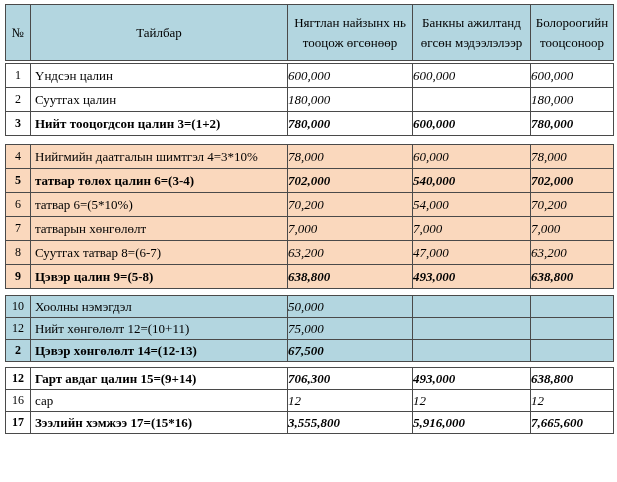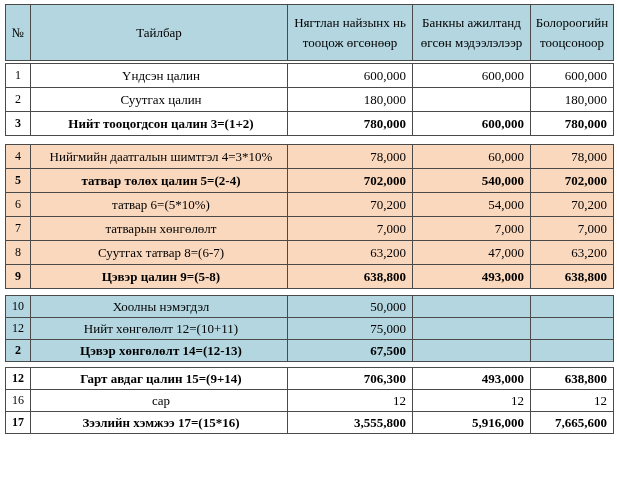--- a/index.html
+++ b/index.html
@@ -59,25 +59,26 @@
 
   .sec.rows-24 td { height: 23px; }
   .sec.rows-22 td { height: 21px; margin-left: 44px; }
 
   .sec td.no {
     text-align: center;
     font-size: 12px;
   }
   .sec td.label {
     padding-left: 4px;
-    text-align: center;
+    text-align: left;
   }
   .sec td.val {
-    text-align: right;
+    text-align: left;
     padding-right: 6px;
+    font-style: italic;
   }
   .sec tr.total td { font-weight: bold; }
 </style>
 </head>
 <body>
 
 <div class="page">
 
   <table class="header-table">
     <colgroup>
@@ -146,21 +147,21 @@
     <tbody>
         <tr>
           <td class="no">4</td>
           <td class="label">Нийгмийн даатгалын шимтгэл 4=3*10%</td>
           <td class="val">78,000</td>
           <td class="val">60,000</td>
           <td class="val">78,000</td>
         </tr>
         <tr class="total">
           <td class="no">5</td>
-          <td class="label">татвар төлөх цалин 5=(2-4)</td>
+          <td class="label">татвар төлөх цалин 6=(3-4)</td>
           <td class="val">702,000</td>
           <td class="val">540,000</td>
           <td class="val">702,000</td>
         </tr>
         <tr>
           <td class="no">6</td>
           <td class="label">татвар 6=(5*10%)</td>
           <td class="val">70,200</td>
           <td class="val">54,000</td>
           <td class="val">70,200</td>

